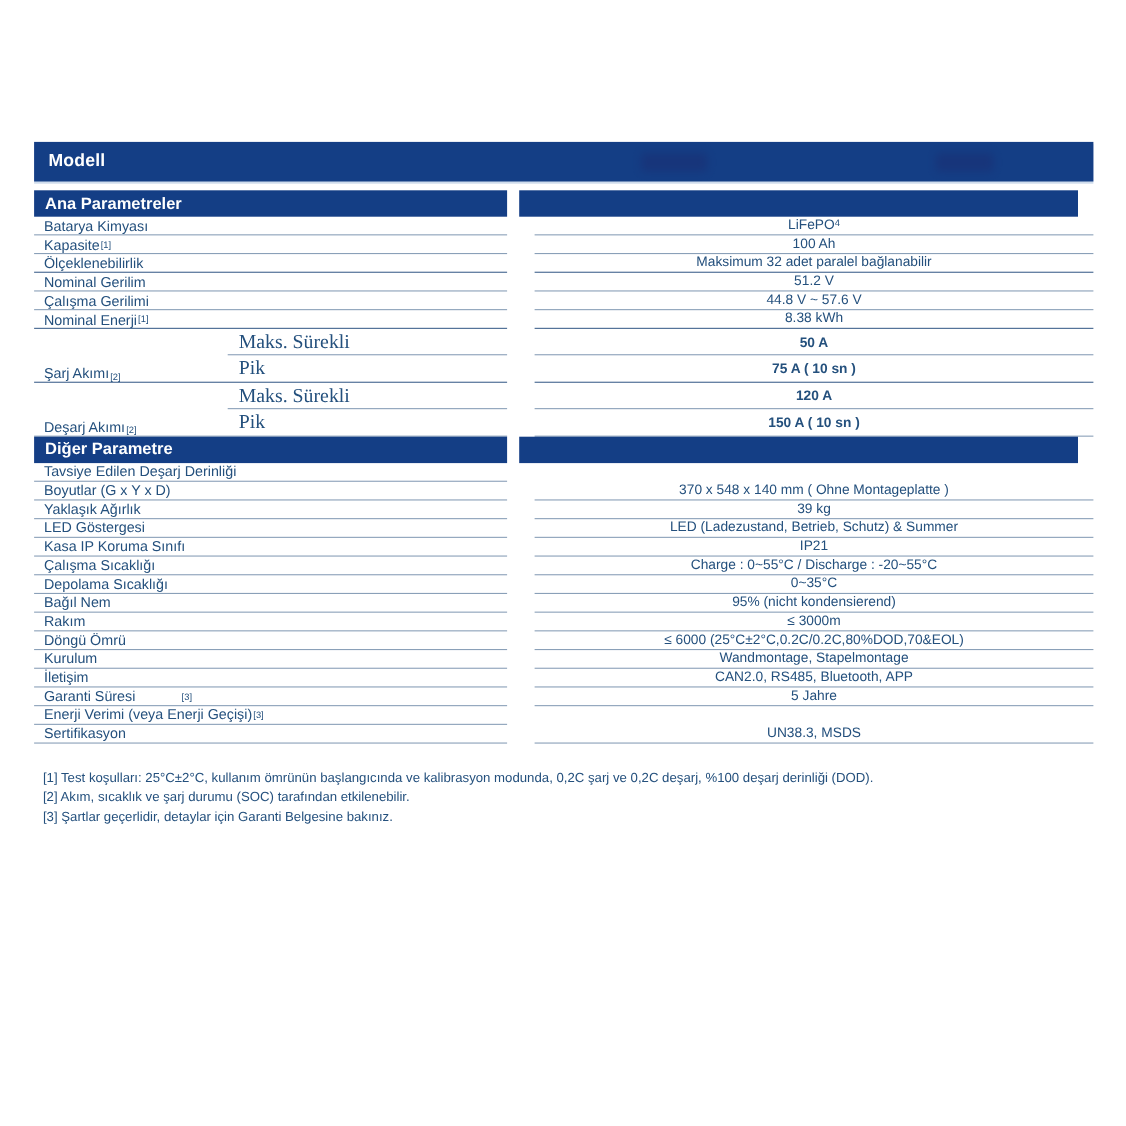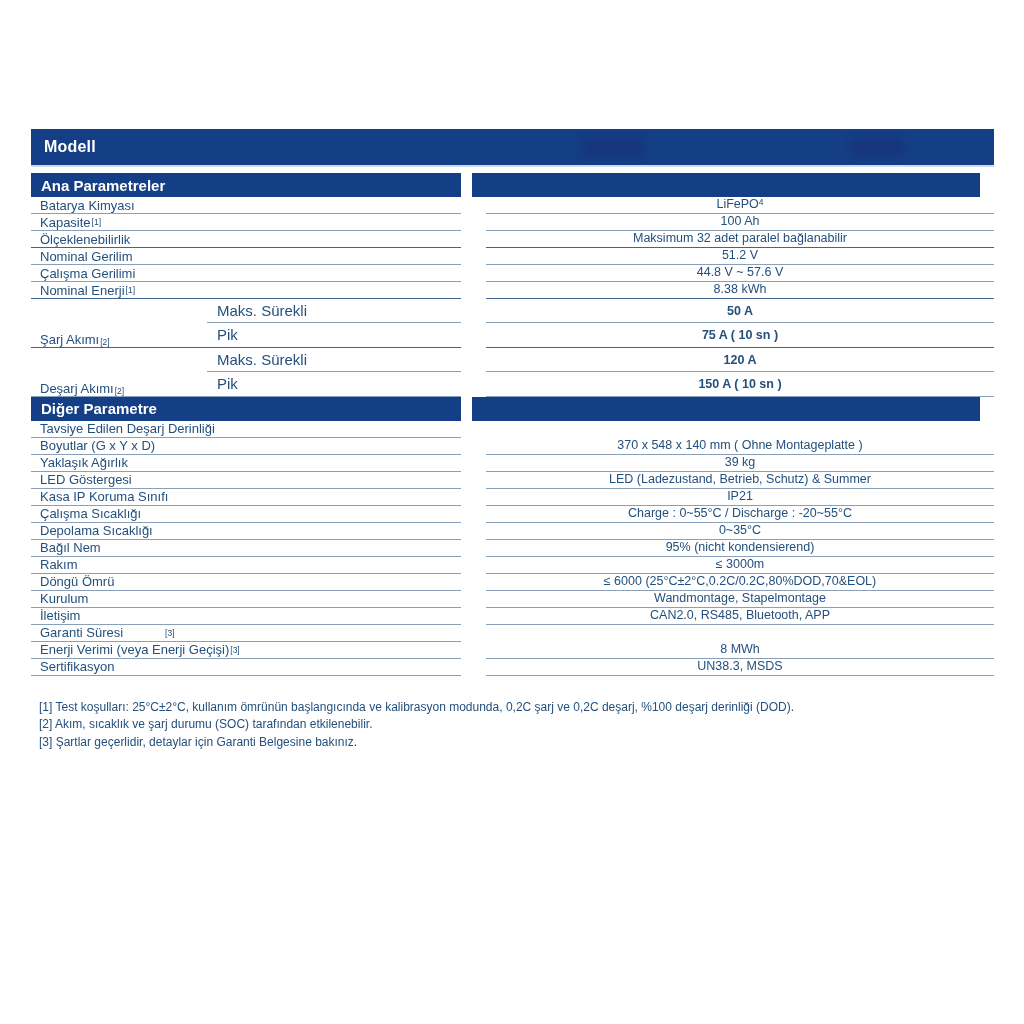--- a/index.html
+++ b/index.html
@@ -42,21 +42,21 @@
   sup.sup.gap{margin-left:42px;}
   sub.vsub{font-size:8.5px;}
 
   
   .row.group{height:48.8px;}
   .cell-l.grp{
     display:grid;grid-template-columns:176px 1fr;grid-template-rows:1fr 1fr;
     padding-left:0;align-items:stretch;
   }
   .biglabel{grid-column:1;grid-row:1/3;display:flex;align-items:flex-end;padding-left:9px;}
-  .sub{display:flex;align-items:center;padding-left:10px;font-size:15px;color:var(--text,#24507d);}
+  .sub{display:flex;align-items:center;padding-left:10px;font-size:18px;color:var(--text,#24507d);font-family:Liberation Serif, serif;}
   .sub.sub1{grid-column:2;grid-row:1;border-bottom:1px solid var(--sep,#8aa0b8);}
   .sub.sub2{grid-column:2;grid-row:2;}
   .cell-r.grp{display:flex;flex-direction:column;align-items:stretch;justify-content:stretch;padding:0;}
   .vrow{flex:1;display:flex;align-items:center;justify-content:center;font-size:12.5px;color:var(--text,#24507d);font-weight:bold;}
   .vrow.v1{border-bottom:1px solid var(--sep,#8aa0b8);}
 
   
   .footnotes{margin-top:23px;padding-left:8px;font-size:12px;line-height:17.5px;color:var(--text,#24507d);}
 </style>
 </head>
@@ -279,30 +279,30 @@
     <div class="cell-r">
       <span class="val">CAN2.0, RS485, Bluetooth, APP</span>
     </div>
   </div>
 
   <div class="row">
     <div class="cell-l">
       <span class="lbl">Garanti Süresi</span>
               <sup class="sup gap">[3]</sup>
     </div>
+    <div class="cell-r">
+      <span class="val">5 Jahre</span>
+    </div>
   </div>
 
   <div class="row">
     <div class="cell-l">
       <span class="lbl">Enerji Verimi (veya Enerji Geçişi)</span>
               <sup class="sup">[3]</sup>
     </div>
-    <div class="cell-r">
-      <span class="val">8 MWh</span>
-    </div>
   </div>
 
   <div class="row">
     <div class="cell-l">
       <span class="lbl">Sertifikasyon</span>
     </div>
     <div class="cell-r">
       <span class="val">UN38.3, MSDS</span>
     </div>
   </div>

